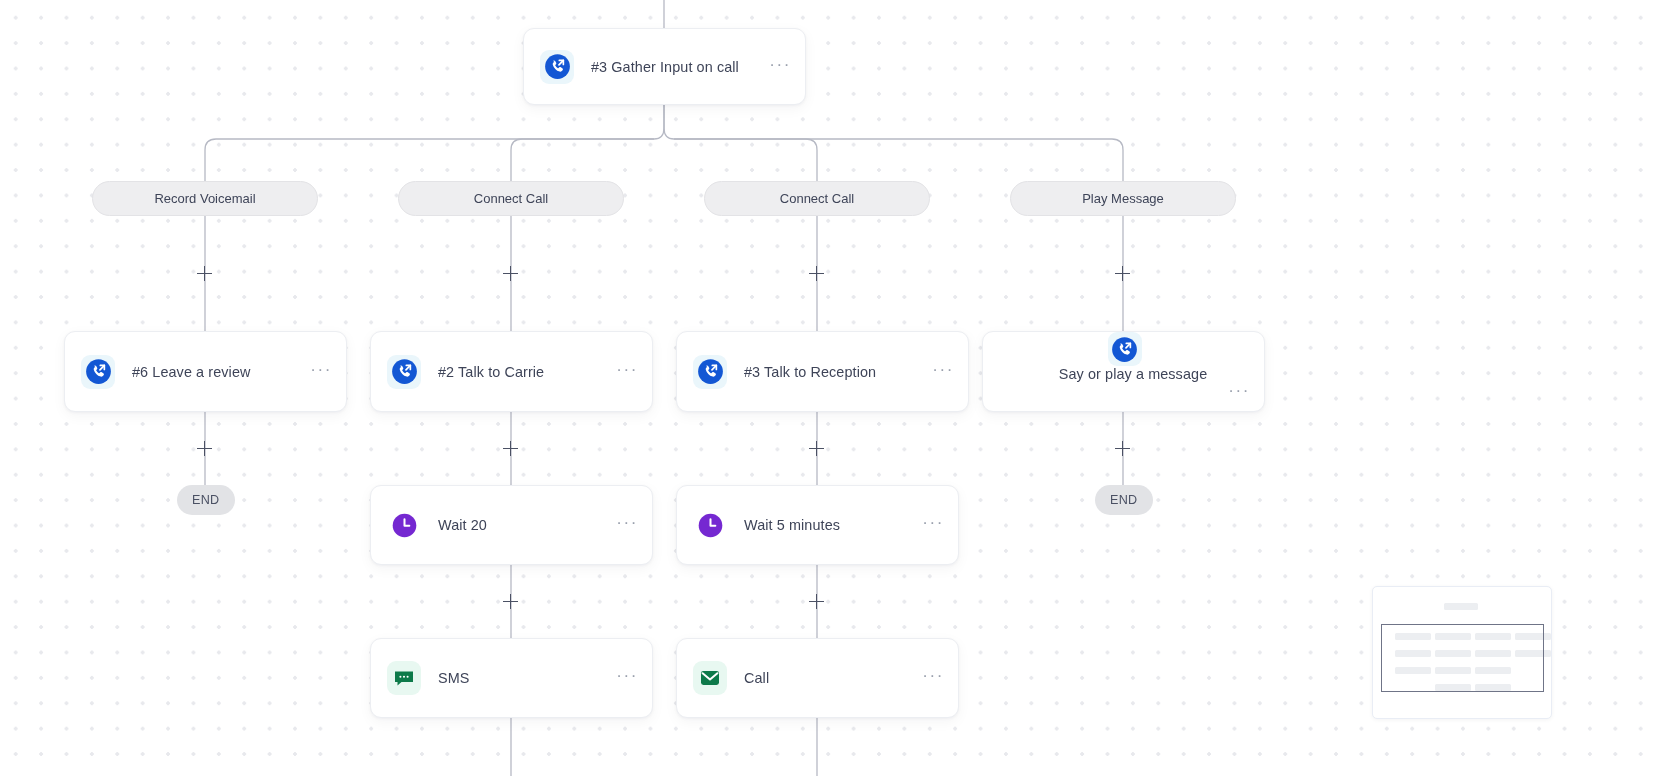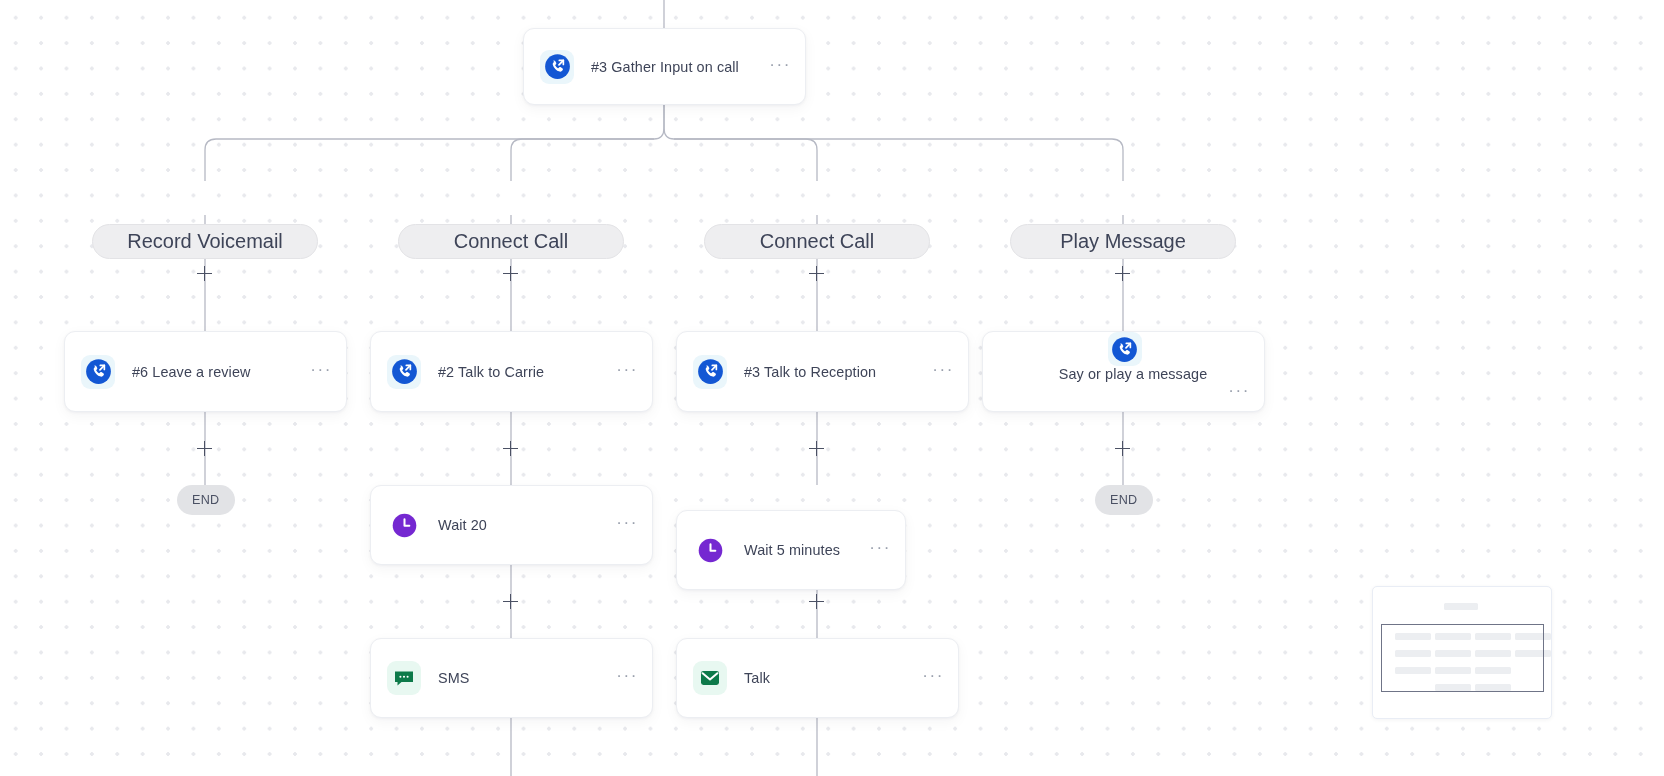--- a/index.html
+++ b/index.html
@@ -79,24 +79,23 @@
   
   .branch-pill {
     position: absolute;
     height: 35px;
     background: #eeeef0;
     border: 1px solid #e3e3e6;
     border-radius: 18px;
     display: flex;
     align-items: center;
     justify-content: center;
-    font-size: 20px;
+    font-size: 13px;
     color: #3e4458;
     white-space: nowrap;
-    margin-top: 43px;
   }
 
   
   .end-badge {
     position: absolute;
     height: 30px;
     padding: 0 15px;
     background: #e2e3e6;
     border-radius: 16px;
     display: flex;
@@ -288,21 +287,21 @@
     <span class="node-icon tint-purple">
       <svg width="27" height="27" viewBox="0 0 24 24" aria-hidden="true">
         <circle cx="12" cy="12" r="10.5" fill="#7528d1"></circle>
         <path d="M12 6.4v5.9h4.3" fill="none" stroke="#ffffff" stroke-width="1.8" stroke-linecap="round" stroke-linejoin="round"></path>
       </svg>
     </span>
     <span class="node-label">Wait 20</span>
     <span class="node-dots">···</span>
   </div>
 
-  <div class="node-card" style="left:676px; top:510px; width:230px; height:80px;text-align:center;">
+  <div class="node-card" style="left:676px; top:485px; width:283px; height:80px;text-align:center;">
     <span class="node-icon tint-purple">
       <svg width="27" height="27" viewBox="0 0 24 24" aria-hidden="true">
         <circle cx="12" cy="12" r="10.5" fill="#7528d1"></circle>
         <path d="M12 6.4v5.9h4.3" fill="none" stroke="#ffffff" stroke-width="1.8" stroke-linecap="round" stroke-linejoin="round"></path>
       </svg>
     </span>
     <span class="node-label">Wait 5 minutes</span>
     <span class="node-dots">···</span>
   </div>
 
@@ -322,21 +321,21 @@
     <span class="node-dots">···</span>
   </div>
 
   <div class="node-card" style="left:676px; top:638px; width:283px; height:80px;">
     <span class="node-icon tint-green">
       <svg width="24" height="24" viewBox="0 0 24 24" aria-hidden="true">
         <rect x="3" y="5" width="18" height="14" rx="2.4" fill="#0e7a4a"></rect>
         <path d="M4.6 7.2l7.4 6.2 7.4-6.2" fill="none" stroke="#ffffff" stroke-width="2" stroke-linecap="round" stroke-linejoin="round"></path>
       </svg>
     </span>
-    <span class="node-label">Talk</span>
+    <span class="node-label">Call</span>
     <span class="node-dots">···</span>
   </div>
 
   <div id="minimap">
     <div class="mm-block" style="left:71px; top:16px; width:34px; height:7px;"></div>
 
     <div class="mm-block" style="left:22px; top:46px; width:36px; height:7px;"></div>
     <div class="mm-block" style="left:62px; top:46px; width:36px; height:7px;"></div>
     <div class="mm-block" style="left:102px; top:46px; width:36px; height:7px;"></div>
     <div class="mm-block" style="left:142px; top:46px; width:36px; height:7px;"></div>

